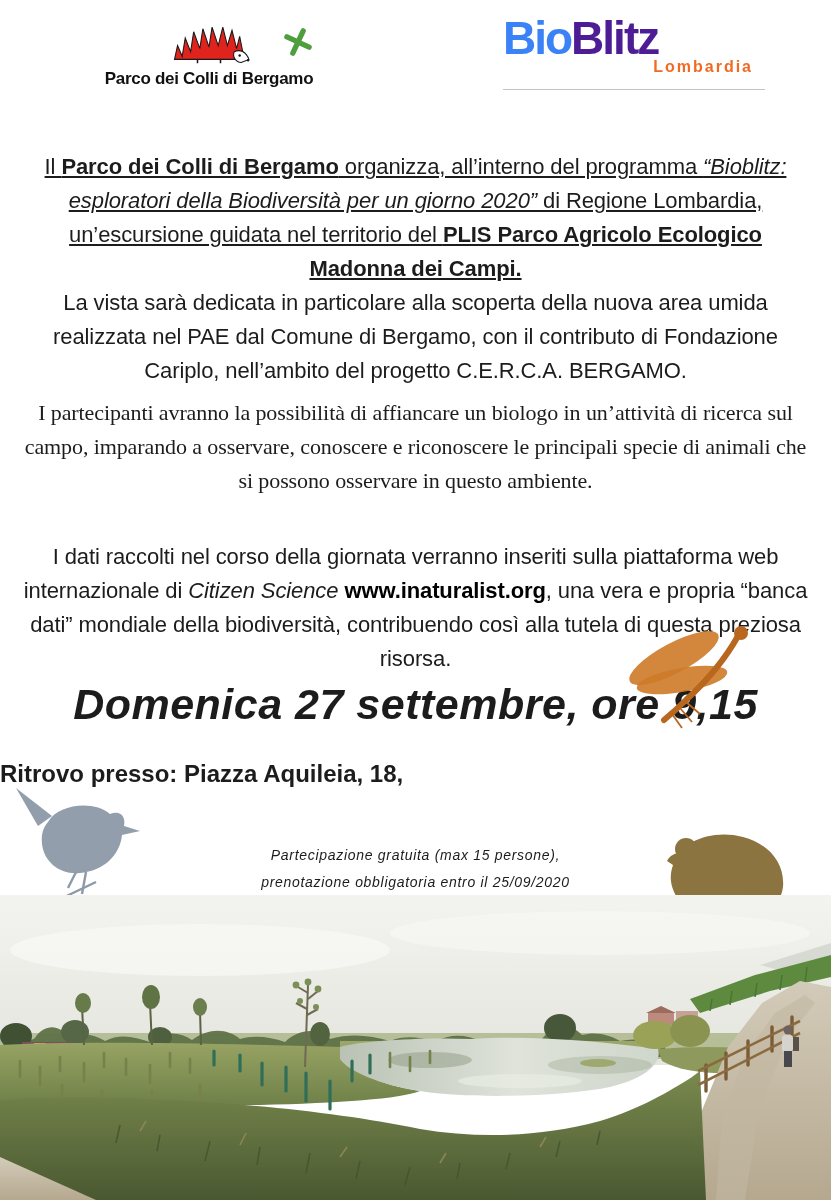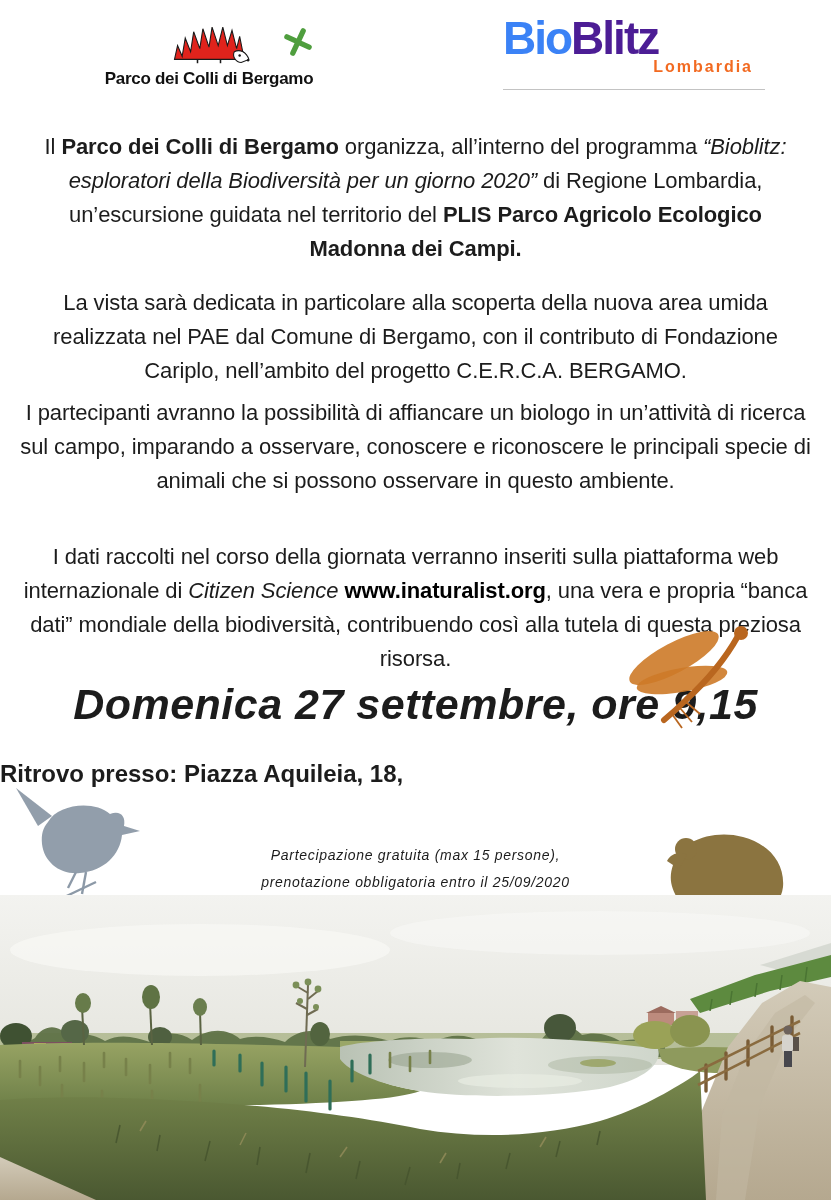--- a/index.html
+++ b/index.html
@@ -9,21 +9,21 @@
   .logo-parco{position:absolute;left:96px;top:18px;width:226px;text-align:center;}
   .logo-parco .label{font-weight:bold;font-size:17px;letter-spacing:-0.3px;color:#111;margin-top:1px;}
   .rosa{position:absolute;left:282px;top:26px;}
   .logo-bioblitz{position:absolute;left:503px;top:14px;width:262px;}
   .bioblitz-word{font-size:46px;font-weight:bold;letter-spacing:-2px;line-height:48px;font-family:"Liberation Sans",sans-serif;}
   .bio{color:#3b82f6;} .blitz{color:#4c1d95;}
   .bioblitz-sub{text-align:right;font-size:16px;font-weight:bold;color:#f26a21;letter-spacing:2px;margin-top:-4px;padding-right:12px;}
   .bioblitz-rule{position:absolute;left:503px;top:89px;width:262px;height:1px;background:#c3c3c3;}
   
   .para{position:absolute;left:20px;width:791px;text-align:center;font-size:22px;line-height:34px;letter-spacing:-0.1px;}
-  .p1{top:108px;} .p2{top:264px;} .p3{top:374px;} .p4{top:518px;}
+  .p1{top:128px;text-decoration:underline;} .p2{top:264px;} .p3{top:374px;font-family:Liberation Serif, serif;} .p4{top:518px;}
   .b{font-weight:bold;} .i{font-style:italic;}
   .weblink{color:#000000;font-weight:bold;text-decoration:none;cursor:pointer;}
   .headline{position:absolute;top:680px;left:0;width:100%;text-align:center;
             font-size:43px;font-weight:bold;font-style:italic;letter-spacing:0.5px;}
   .meeting{position:absolute;top:757px;left:0;width:100%;text-align:left;
            font-weight:bold;font-size:24px;line-height:33px;}
   .participation{position:absolute;top:842px;left:0;width:100%;text-align:center;
                  font-style:italic;font-size:14px;line-height:27px;letter-spacing:0.7px;}
   .formlink{position:absolute;top:911px;left:0;width:100%;text-align:center;
             font-size:24px;font-weight:bold;letter-spacing:0.3px;}

